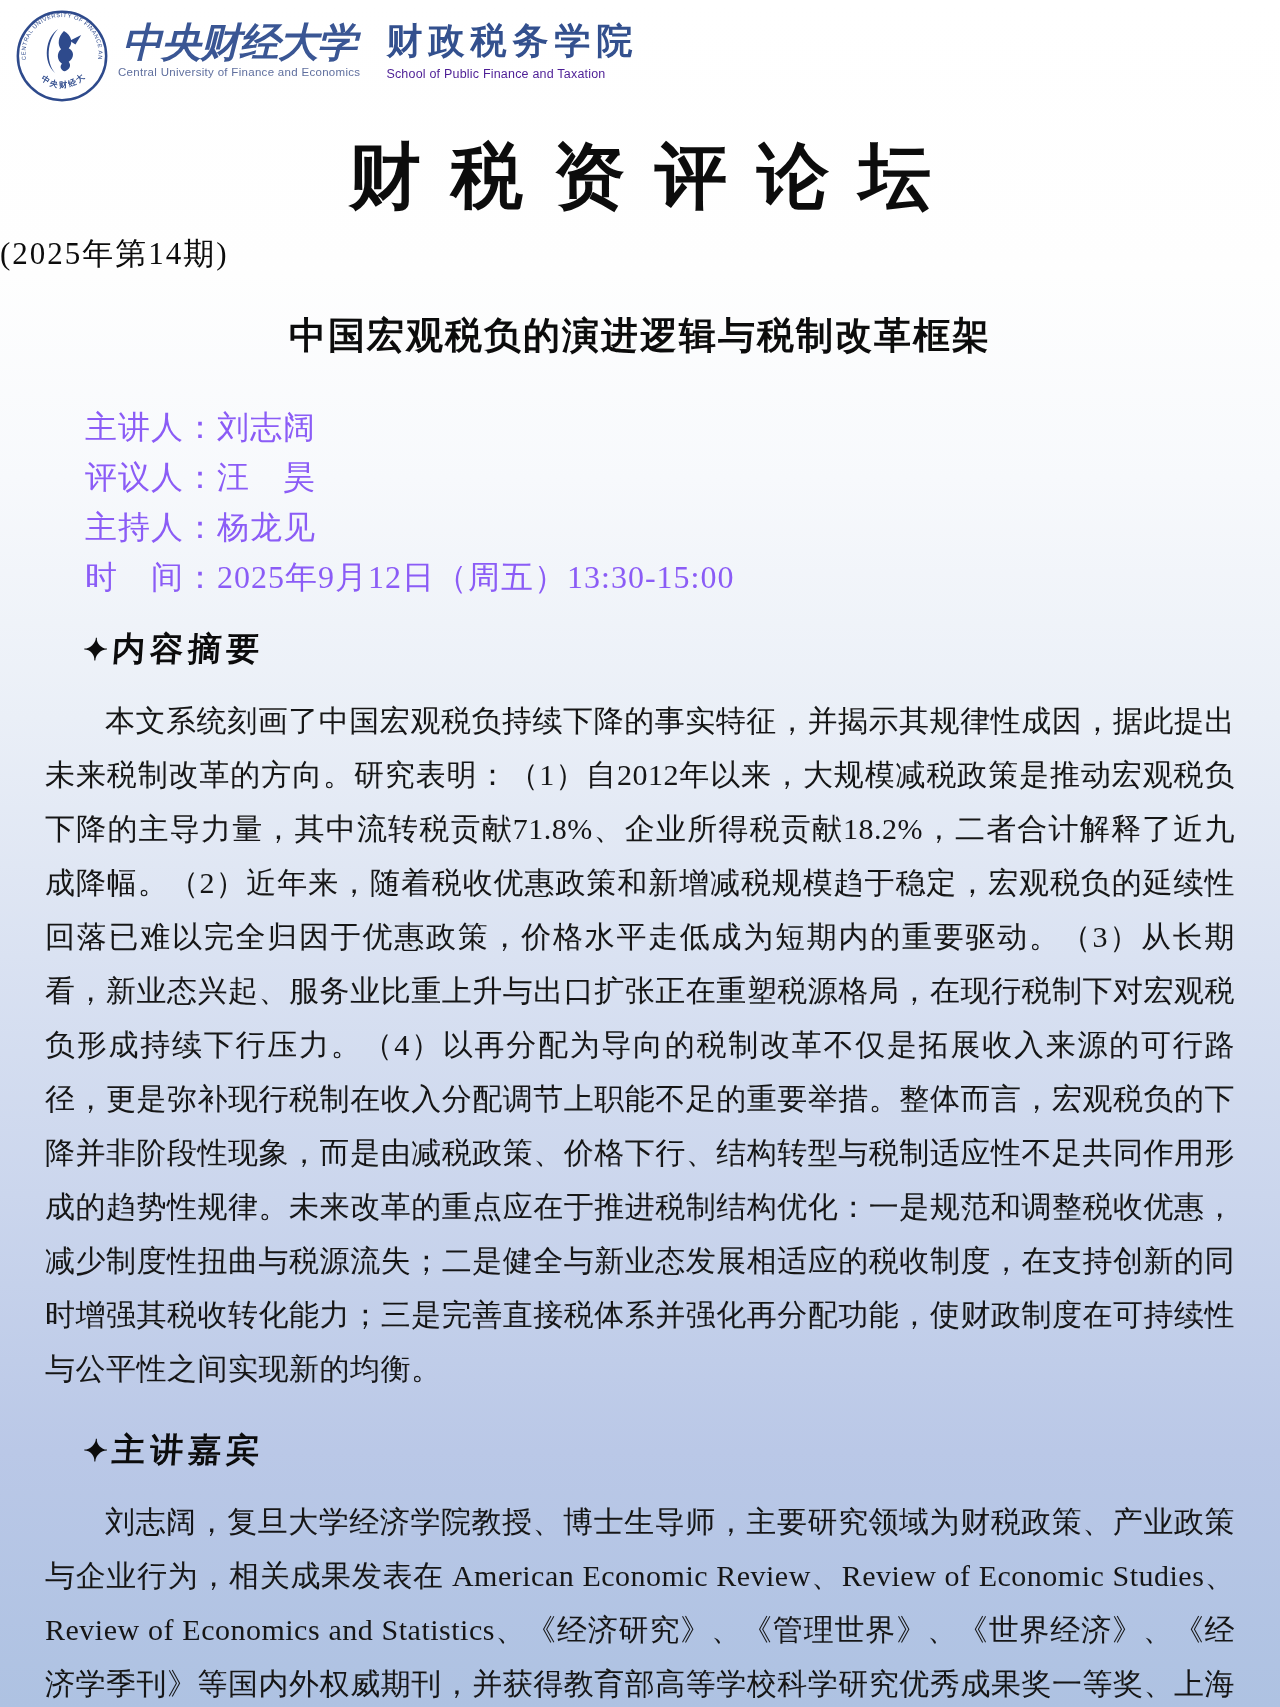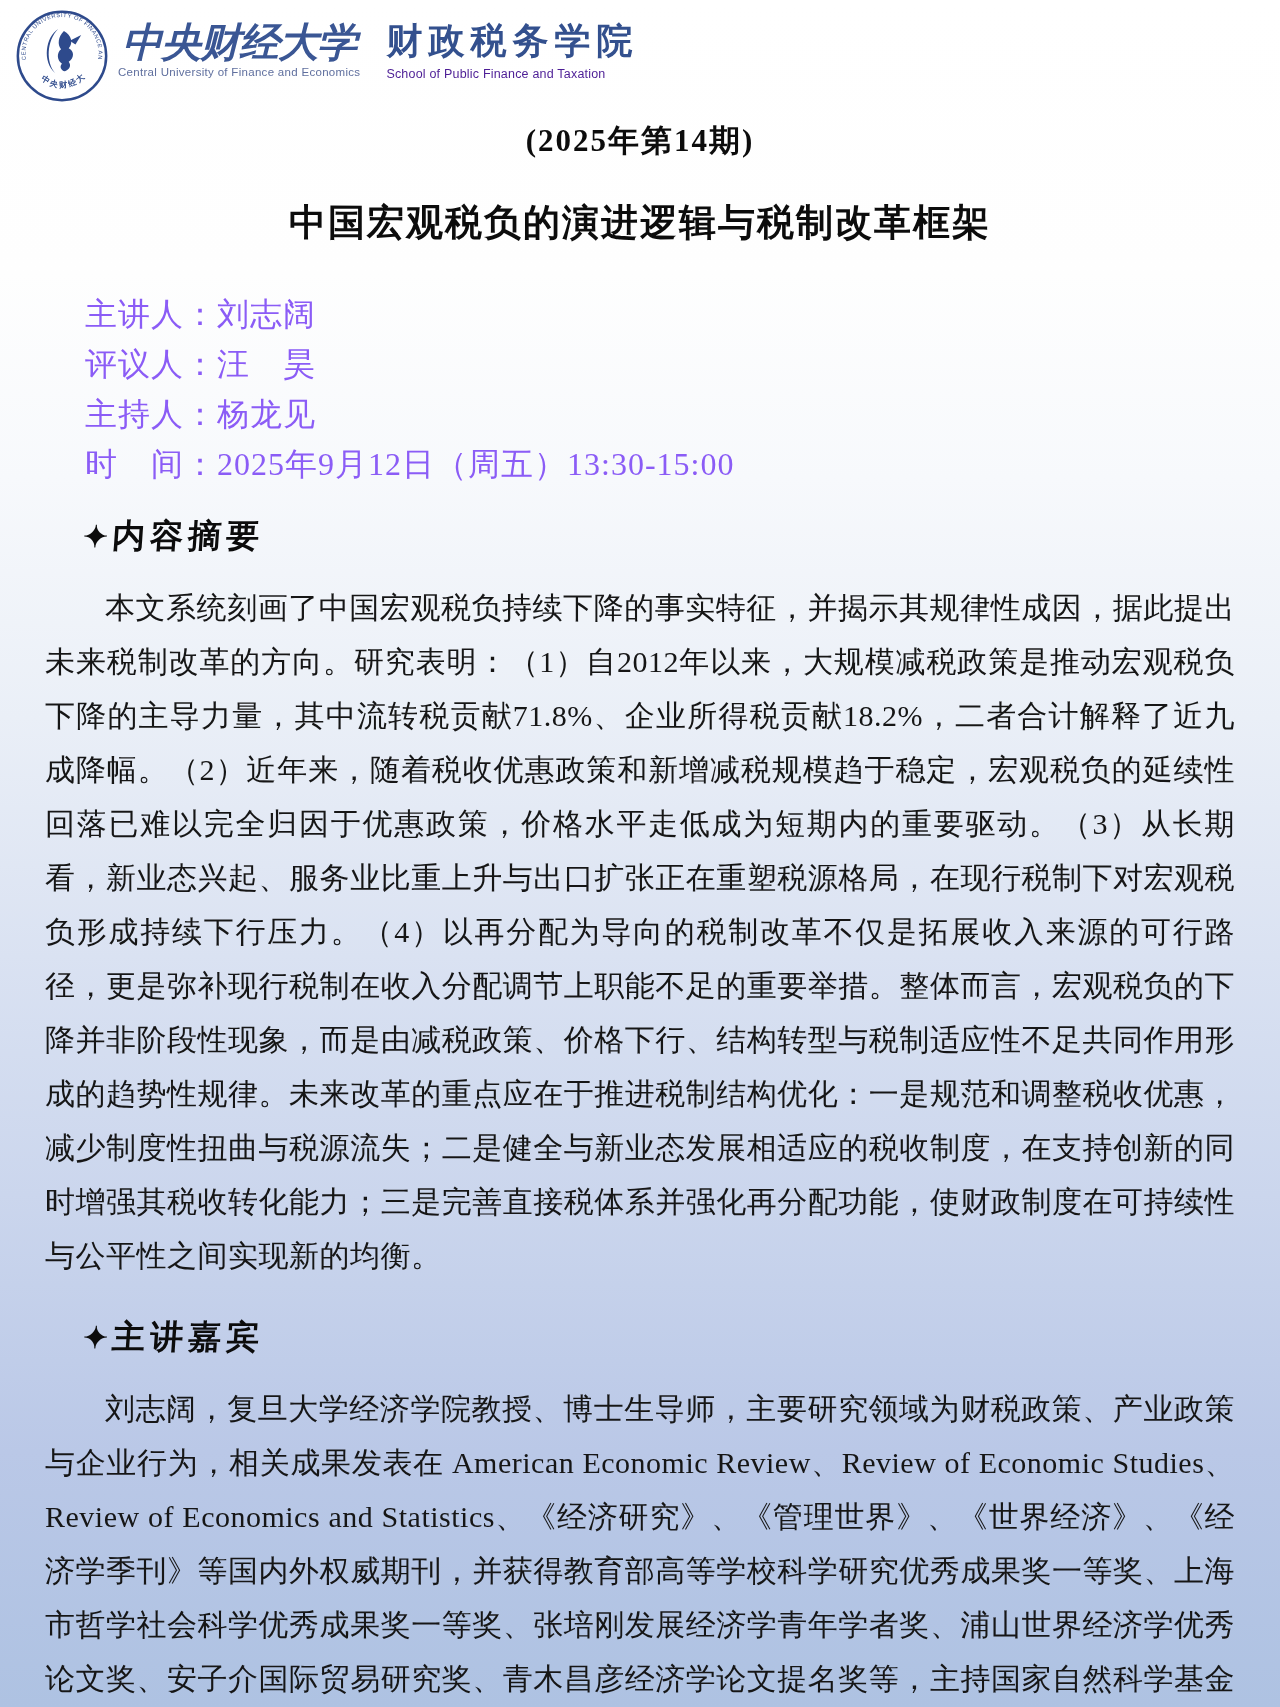--- a/index.html
+++ b/index.html
@@ -38,22 +38,22 @@
     font-family:"Liberation Sans","DejaVu Sans",sans-serif;
   }
 
   
   .title-main{
     margin:34px 0 0;text-align:center;
     font-size:72px;font-weight:bold;color:#0c0c0c;
     letter-spacing:30px;text-indent:30px;line-height:1.1;
   }
   .title-issue{
-    margin-top:16px;text-align:center;
-    font-size:31px;font-weight:bold;letter-spacing:2px;color:#0c0c0c;
+    margin-top:16px;text-align:left;
+    font-size:31px;font-weight:normal;letter-spacing:2px;color:#0c0c0c;
   }
   .title-sub{
     margin:36px 0 0;text-align:center;
     font-size:37px;font-weight:bold;letter-spacing:2px;color:#0c0c0c;
   }
 
   
   .info{margin:50px 0 0 85px;}
   .info-row{font-size:32px;font-weight:normal;line-height:1.0;margin-bottom:18px;color:#8b5cf6;}
   .info-label{letter-spacing:1px;}
@@ -107,20 +107,21 @@
         <div class="uni-cn">中央财经大学</div>
         <div class="uni-en">Central University of Finance and Economics</div>
       </div>
       <div class="brand-school">
         <div class="school-cn">财政税务学院</div>
         <div class="school-en">School of Public Finance and Taxation</div>
       </div>
     </div>
   </header>
 
+  <h1 class="title-main">财税资评论坛</h1>
 
   <div class="title-issue">(2025年第14期)</div>
 
   <h2 class="title-sub">中国宏观税负的演进逻辑与税制改革框架</h2>
 
   <section class="info">
     <div class="info-row">
       <span class="info-label">主讲人：</span><span class="info-value">刘志阔</span>
     </div>
     <div class="info-row">

